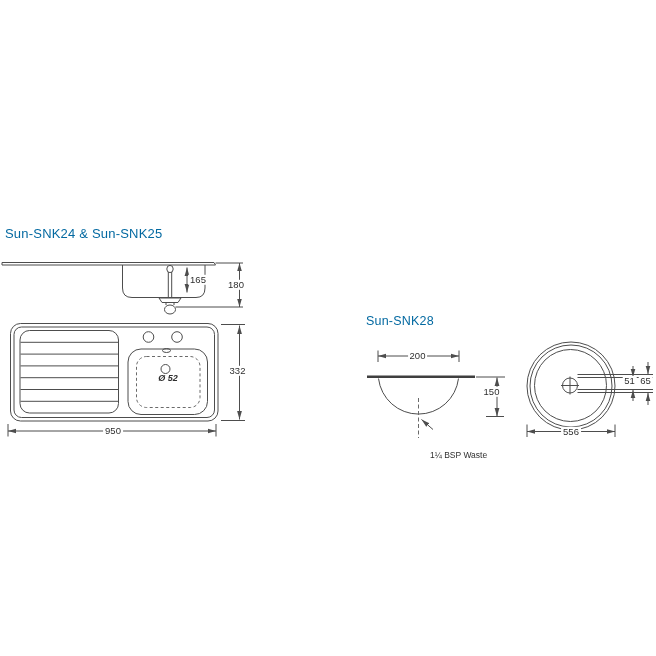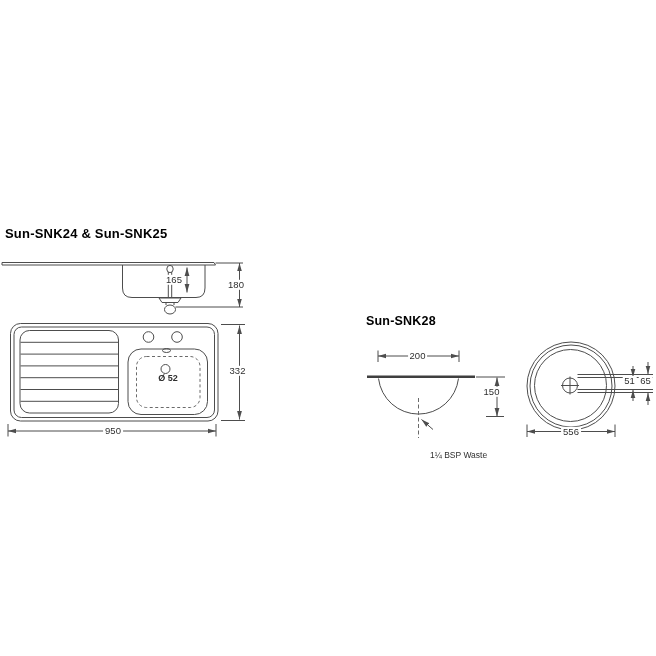--- a/index.html
+++ b/index.html
@@ -2,29 +2,29 @@
 <html><head>
 <meta charset="utf-8">
 <style>
   html,body{margin:0;padding:0;background:#fff;}
   .canvas{
     position:relative;width:656px;height:656px;background:#ffffff;overflow:hidden;
     font-family:"Liberation Sans","DejaVu Sans",sans-serif;
   }
   .canvas svg{position:absolute;left:0;top:0;}
   .title{
-    position:absolute;font-size:13px;font-weight:700;color:#000000;
+    position:absolute;font-size:13px;font-weight:400;color:#0369a1;
     letter-spacing:.2px;white-space:nowrap;
   }
   .dim{
     position:absolute;transform:translate(-50%,-50%);
     font-size:9.5px;color:#2f2f2f;background:#fff;padding:0 2px;
     line-height:1.1;white-space:nowrap;
   }
-  .dim.bold{font-weight:700;font-size:9px;}
+  .dim.bold{font-weight:700;font-size:9px;font-style:italic;}
   .note{
     position:absolute;font-size:8.5px;color:#2f2f2f;background:#fff;
     padding:0 1px;line-height:1.1;white-space:nowrap;margin-top:28px;
   }
 </style>
 </head>
 <body>
 
 <div class="canvas">
 
@@ -121,21 +121,21 @@
       <line x1="648" y1="405" x2="648" y2="393" marker-end="url(#aE)"></line>
       <line x1="527" y1="424.5" x2="527" y2="437"></line>
       <line x1="615" y1="424.5" x2="615" y2="437"></line>
       <line x1="527" y1="431.5" x2="615" y2="431.5" marker-start="url(#aS)" marker-end="url(#aE)"></line>
     </g>
   </svg>
 
   <div class="title" style="left:5px;top:226px">Sun-SNK24 &amp; Sun-SNK25</div>
   <div class="title" style="left:366px;top:314px;font-size:12.5px">Sun-SNK28</div>
 
-  <div class="dim" style="left:174px;top:280px">165</div>
+  <div class="dim" style="left:198px;top:280px">165</div>
   <div class="dim" style="left:236px;top:284.5px">180</div>
   <div class="dim" style="left:113px;top:431px">950</div>
   <div class="dim" style="left:237.5px;top:371px">332</div>
   <div class="dim bold" style="left:168px;top:378.5px">Ø 52</div>
 
   <div class="dim" style="left:417.5px;top:355.5px">200</div>
   <div class="dim" style="left:491.5px;top:391.5px">150</div>
   <div class="dim" style="left:629.5px;top:380.5px">51</div>
   <div class="dim" style="left:645.5px;top:380.5px">65</div>
   <div class="dim" style="left:571px;top:431.5px">556</div>

